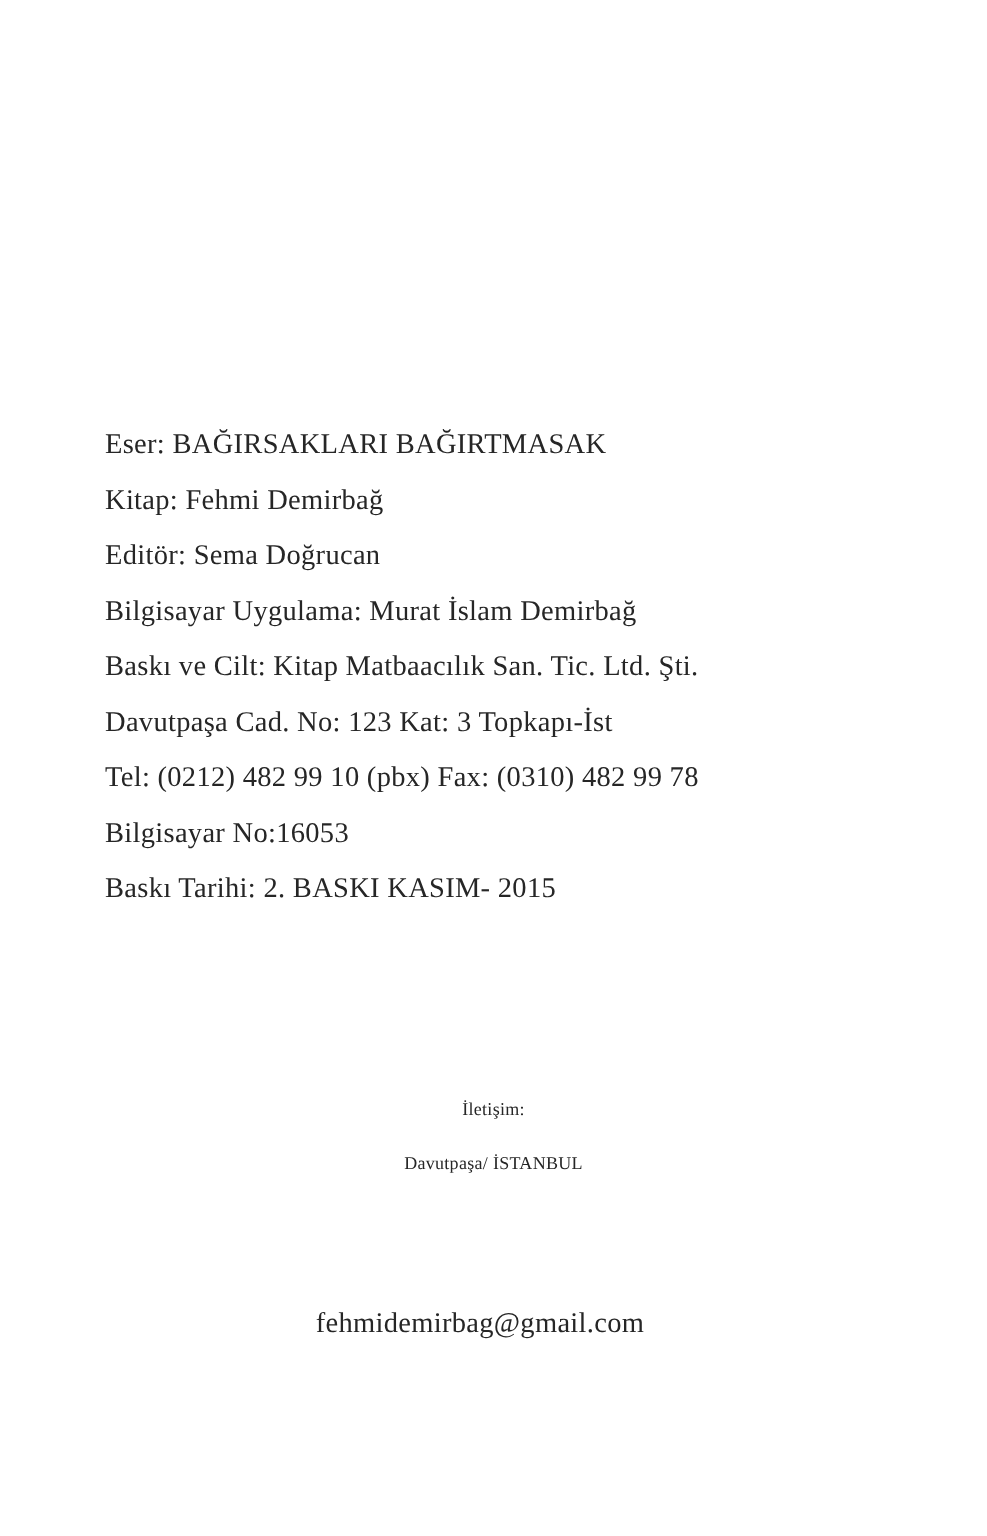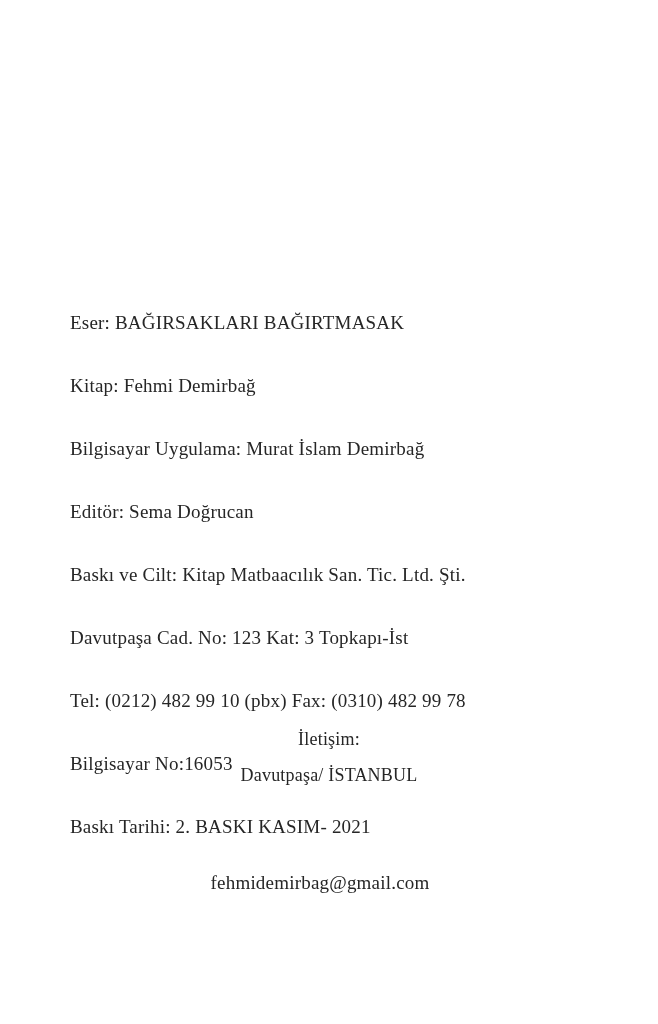--- a/index.html
+++ b/index.html
@@ -21,28 +21,27 @@
     left: 70px;
     top: 278px;
     right: 40px;
     font-size: 19px;
     line-height: 37px;
     text-align: left;
   }
   .colophon .line {
     white-space: pre-wrap;
     letter-spacing: 0.2px;
-    margin-top: 26px;
   }
   .contact {
     position: absolute;
     left: 0;
     top: 721px;
     width: 658px;
-    font-size: 18px;
+    font-size: 12px;
     line-height: 36px;
     text-align: center;
   }
   .contact .line {
     white-space: pre-wrap;
     letter-spacing: 0.2px;
   }
   .email-block {
     position: absolute;
     left: 0;
@@ -55,27 +54,27 @@
   }
 </style>
 </head>
 <body>
 
 <div class="page">
 
   <div class="colophon">
     <div class="line">Eser: BAĞIRSAKLARI BAĞIRTMASAK</div>
     <div class="line">Kitap: Fehmi Demirbağ</div>
+    <div class="line">Editör: Sema Doğrucan</div>
     <div class="line">Bilgisayar Uygulama: Murat İslam Demirbağ</div>
-    <div class="line">Editör: Sema Doğrucan</div>
     <div class="line">Baskı ve Cilt: Kitap Matbaacılık San. Tic. Ltd. Şti.</div>
     <div class="line">Davutpaşa Cad. No: 123 Kat: 3 Topkapı-İst</div>
     <div class="line">Tel: (0212) 482 99 10 (pbx) Fax: (0310) 482 99 78</div>
     <div class="line">Bilgisayar No:16053</div>
-    <div class="line">Baskı Tarihi: 2. BASKI KASIM- 2021</div>
+    <div class="line">Baskı Tarihi: 2. BASKI KASIM- 2015</div>
   </div>
 
   <div class="contact">
     <div class="line">İletişim:</div>
     <div class="line">Davutpaşa/ İSTANBUL</div>
   </div>
 
   <div class="email-block">fehmidemirbag@gmail.com</div>
 
 </div>

